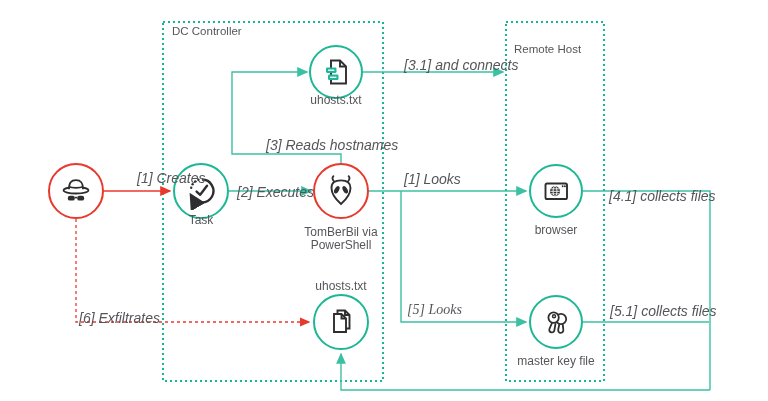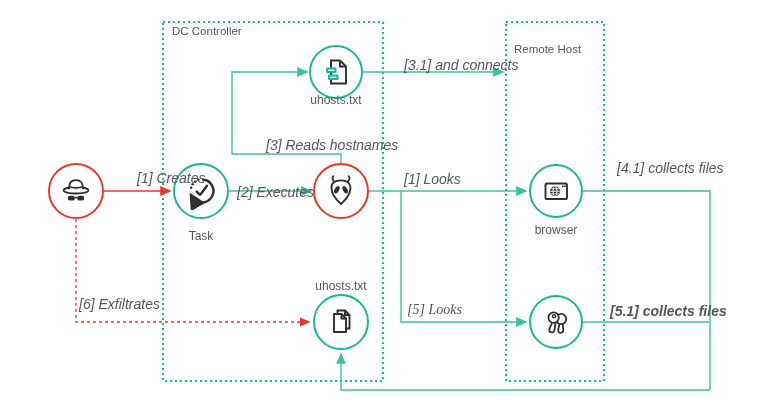--- a/index.html
+++ b/index.html
@@ -75,30 +75,34 @@
   <div class="node-circle teal-ring" style="left:173px;top:163px;width:56px;height:56px;">
     <svg width="38" height="38" viewBox="0 0 38 38">
       <path d="M20 7.5 A11.5 11.5 0 1 1 10 24.8" fill="none" stroke="#2e2e30" stroke-width="2.4" marker-end="url(#md)"></path>
       <circle cx="9.2" cy="15.8" r="1.2" fill="#2e2e30"></circle>
       <circle cx="10.6" cy="12.2" r="1.2" fill="#2e2e30"></circle>
       <circle cx="13.2" cy="9.4" r="1.2" fill="#2e2e30"></circle>
       <circle cx="16.4" cy="7.8" r="1.2" fill="#2e2e30"></circle>
       <path d="M14.6 19.6 L18.2 22.8 L25 13.8" fill="none" stroke="#2e2e30" stroke-width="2.4" stroke-linecap="round" stroke-linejoin="round"></path>
     </svg>
   </div>
-  <span class="node-label" style="left:161px;top:230px;width:80px;">Task</span>
+  <span class="node-label" style="left:161px;top:214px;width:80px;">Task</span>
 
   <div class="node-circle red-ring" style="left:313px;top:163px;width:56px;height:56px;">
     <svg width="38" height="38" viewBox="0 0 38 38">
       <path d="M12.5 10 C10.2 7.6 9.8 5.8 11.4 4.2" fill="none" stroke="#2e2e30" stroke-width="1.8" stroke-linecap="round"></path>
       <path d="M25.5 10 C27.8 7.6 28.2 5.8 26.6 4.2" fill="none" stroke="#2e2e30" stroke-width="1.8" stroke-linecap="round"></path>
       <path d="M19 32 C13.5 27.2 9.5 22 9.5 16 C9.5 10.4 13 8.4 19 8.4 C25 8.4 28.5 10.4 28.5 16 C28.5 22 24.5 27.2 19 32 Z" fill="#ffffff" stroke="#2e2e30" stroke-width="1.9"></path>
       <ellipse cx="14.8" cy="17.8" rx="2.2" ry="4" transform="rotate(30 14.8 17.8)" fill="#2e2e30"></ellipse>
       <ellipse cx="23.2" cy="17.8" rx="2.2" ry="4" transform="rotate(-30 23.2 17.8)" fill="#2e2e30"></ellipse>
     </svg>
+  </div>
+  <div class="node-label" style="left:296px;top:226px;width:90px;">
+    <span>TomBerBil via</span><br>
+    <span>PowerShell</span>
   </div>
 
   <div class="node-circle teal-ring" style="left:309px;top:45px;width:54px;height:54px;">
     <svg width="36" height="36" viewBox="0 0 36 36">
       <path d="M13 6.5 H22 L28 12.5 V29.5 H13 Z" fill="#ffffff" stroke="#2e2e30" stroke-width="1.9"></path>
       <path d="M22 6.5 V12.5 H28" fill="none" stroke="#2e2e30" stroke-width="1.9"></path>
       <rect x="8" y="13.5" width="10.5" height="5.4" rx="1.3" fill="#1db795"></rect>
       <path d="M10 16.2 H16.4" stroke="#ffffff" stroke-width="1.3"></path>
       <rect x="10" y="20.6" width="10.5" height="5.4" rx="1.3" fill="#1db795"></rect>
       <path d="M12 23.3 H18.4" stroke="#ffffff" stroke-width="1.3"></path>
@@ -121,34 +125,35 @@
 
   <div class="node-circle teal-ring" style="left:529px;top:295px;width:54px;height:54px;">
     <svg width="38" height="38" viewBox="0 0 38 38">
       <path d="M22.5 20.5 L21.2 26.5 C21 28.6 22 29.8 23.8 29.8 C25.7 29.8 26.6 28.4 26.3 26.4 L25.6 20.5" fill="#ffffff" stroke="#2e2e30" stroke-width="1.8" stroke-linejoin="round"></path>
       <circle cx="24" cy="16" r="5.2" fill="#ffffff" stroke="#2e2e30" stroke-width="1.8"></circle>
       <path d="M15.2 19.5 L12.6 25.5 C11.8 27.5 12.5 28.9 14.3 29.3 C16.1 29.7 17.3 28.6 17.5 26.6 L18.6 20.2" fill="#ffffff" stroke="#2e2e30" stroke-width="1.8" stroke-linejoin="round"></path>
       <circle cx="16.6" cy="14.6" r="5.2" fill="#ffffff" stroke="#2e2e30" stroke-width="1.8"></circle>
       <circle cx="17" cy="13.2" r="1.5" fill="none" stroke="#2e2e30" stroke-width="1.4"></circle>
     </svg>
   </div>
+  <span class="node-label" style="left:501px;top:355px;width:110px;">master key file</span>
 
   <div class="node-circle teal-ring" style="left:313px;top:294px;width:56px;height:56px;">
     <svg width="38" height="38" viewBox="0 0 38 38">
       <path d="M15.5 7.5 H23 L27.5 12 V25.5 H15.5 Z" fill="#ffffff" stroke="#2e2e30" stroke-width="1.9"></path>
       <path d="M23 7.5 V12 H27.5" fill="none" stroke="#2e2e30" stroke-width="1.9"></path>
       <path d="M12 11 H19.5 L24 15.5 V29 H12 Z" fill="#ffffff" stroke="#2e2e30" stroke-width="1.9"></path>
       <path d="M19.5 11 V15.5 H24" fill="none" stroke="#2e2e30" stroke-width="1.9"></path>
     </svg>
   </div>
   <span class="node-label" style="left:301px;top:280px;width:80px;">uhosts.txt</span>
 
   <span class="edge-label" style="left:106px;top:170px;margin-left:31px;">[1] Creates</span>
   <span class="edge-label" style="left:237px;top:184px;">[2] Executes</span>
   <span class="edge-label" style="left:238px;top:137px;margin-left:28px;">[3] Reads hostnames</span>
   <span class="edge-label" style="left:404px;top:57px;">[3.1] and connects</span>
   <span class="edge-label" style="left:404px;top:171px;">[1] Looks</span>
-  <span class="edge-label" style="left:609px;top:160px;margin-left:8px;">[4.1] collects files</span>
+  <span class="edge-label" style="left:609px;top:188px;">[4.1] collects files</span>
   <span class="edge-label" style="left:407px;top:302px;font-family:Liberation Serif, serif;">[5] Looks</span>
-  <span class="edge-label" style="left:610px;top:303px;font-weight:bold;">[5.1] collects files</span>
-  <span class="edge-label" style="left:79px;top:296px;font-style:italic;">[6] Exfiltrates</span>
+  <span class="edge-label" style="left:610px;top:303px;">[5.1] collects files</span>
+  <span class="edge-label" style="left:79px;top:310px;font-style:italic;">[6] Exfiltrates</span>
 
 </div>
 
 </body></html>

